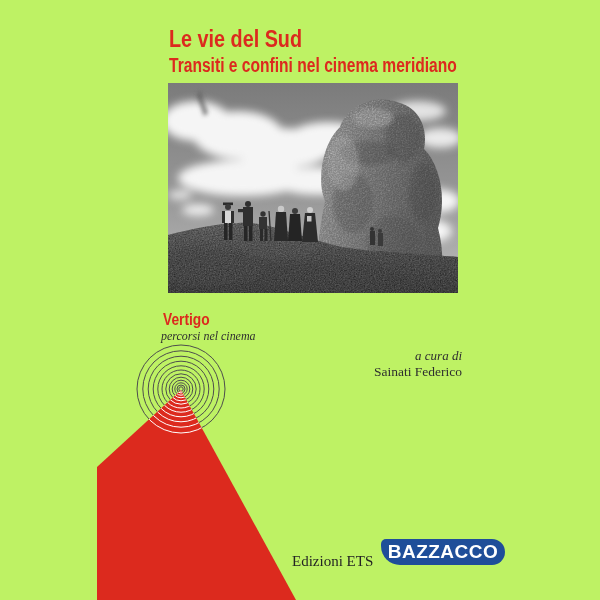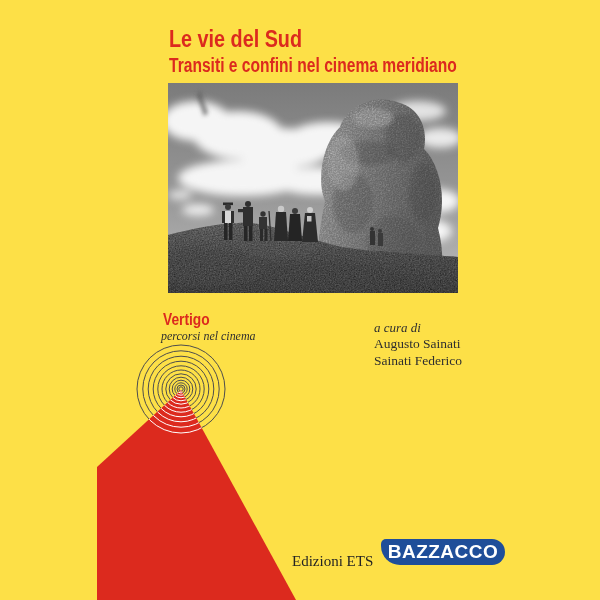--- a/index.html
+++ b/index.html
@@ -3,21 +3,21 @@
 <meta charset="utf-8">
 <style>
   :root{
     --c-red:#dc2a1e;
     --c-blue:#1f4e99;
     --c-spiral:#4d4d4d;
     --c-text:#2f2f2f;
   }
   html,body{margin:0;padding:0;background:#fff;}
   .cover{
-    position:relative;width:600px;height:600px;background:#fde047;overflow:hidden;
+    position:relative;width:600px;height:600px;background:#bef264;overflow:hidden;
     font-family:"Liberation Sans",sans-serif;
   }
   .title{
     position:absolute;left:169px;top:26px;margin:0;
     font-size:23px;font-weight:bold;color:var(--c-red);
     white-space:nowrap;transform:scaleX(.86);transform-origin:left top;
   }
   .subtitle{
     position:absolute;left:169px;top:54px;margin:0;
     font-size:19.5px;font-weight:bold;color:var(--c-red);
@@ -31,21 +31,21 @@
     font-size:16px;font-weight:bold;color:var(--c-red);
     white-space:nowrap;transform:scaleX(.86);transform-origin:left top;
   }
   .series-tagline{
     position:absolute;left:161px;top:328px;margin:0;
     font-family:"Liberation Serif",serif;font-style:italic;
     font-size:13px;color:var(--c-text);
     white-space:nowrap;transform:scaleX(.92);transform-origin:left top;
   }
   .editors{
-    position:absolute;right:138px;top:320px;
+    position:absolute;right:138px;top:348px;text-align:right;
     font-family:"Liberation Serif",serif;color:var(--c-text);
   }
   .editors .curator-label{font-style:italic;font-size:13px;line-height:16px;}
   .editors .editor-name{font-size:13.5px;line-height:16.5px;}
   .logo-svg{
     position:absolute;left:90px;top:340px;width:230px;height:260px;display:block;
   }
   .rings{fill:none;stroke-width:1;}
   .rings-dark{stroke:var(--c-spiral);}
   .rings-light{stroke:#ffffff;}
@@ -199,21 +199,20 @@
       <circle cx="212" cy="148" r="2" fill="#3a3a3a"></circle>
       <rect x="210" y="150" width="5" height="13" fill="#3a3a3a"></rect>
     </g>
   </svg>
 
   <p class="series-name">Vertigo</p>
   <p class="series-tagline">percorsi nel cinema</p>
 
   <div class="editors">
     <div class="curator-label">a cura di</div>
-    <div class="editor-name">Augusto Sainati</div>
     <div class="editor-name">Sainati Federico</div>
   </div>
 
   <svg class="logo-svg" viewBox="0 0 230 260" role="img">
     <defs>
       <g id="ringSet" class="rings" fill="none">
         <circle cx="91" cy="49" r="44"></circle>
         <circle cx="91" cy="49" r="38.2"></circle>
         <circle cx="91" cy="49" r="32.8"></circle>
         <circle cx="91" cy="49" r="27.8"></circle>

